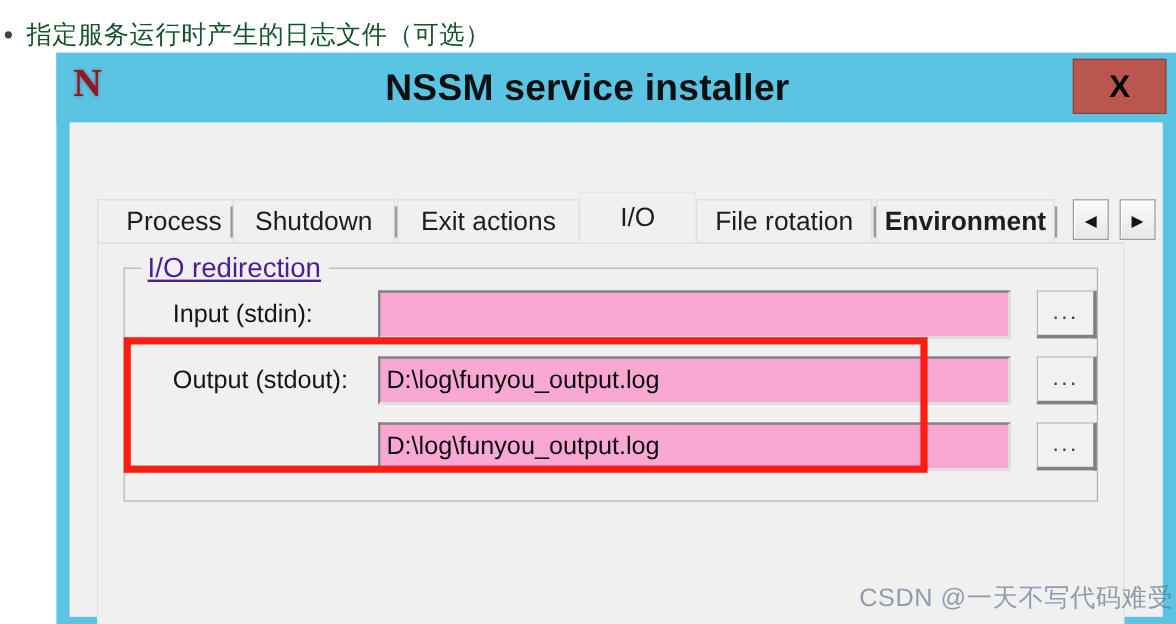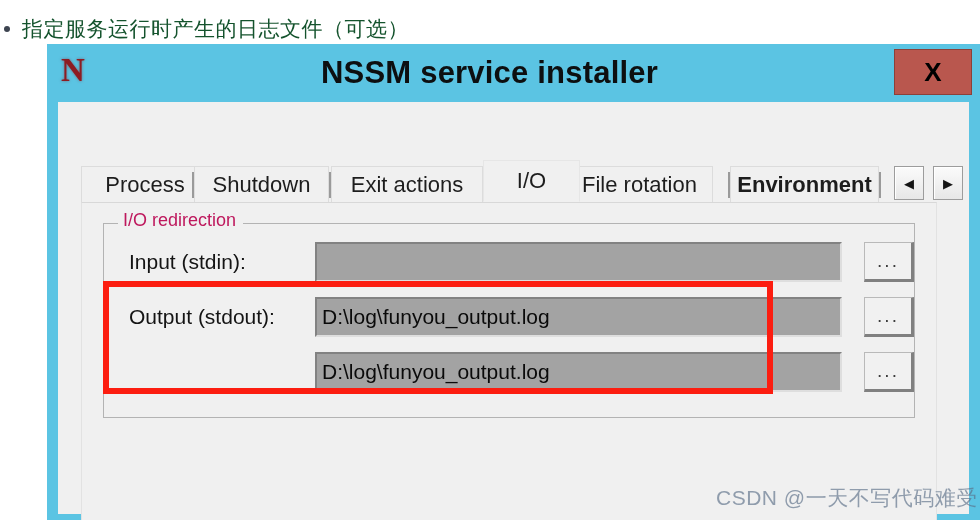--- a/index.html
+++ b/index.html
@@ -192,45 +192,46 @@
     height: 195px;
     border: 1px solid #b3b3b3;
     box-sizing: border-box;
   }
   #groupbox-legend {
     position: absolute;
     left: 14px;
     top: -14px;
     background: #f0f0f0;
     padding: 0 7px 0 5px;
-    font-size: 18px;
-    color: #be185d;
+    font-size: 23px;
+    color: #4c1d95;
+    text-decoration: underline;
   }
 
   .field-row {
     position: absolute;
     left: 0;
     width: 812px;
     height: 42px;
   }
   .field-label {
     position: absolute;
-    left: 25px;
+    left: 40px;
     top: 8px;
     font-size: 21px;
     color: #141414;
     white-space: nowrap;
   }
   .field-input {
     position: absolute;
     left: 211px;
     top: 0px;
     width: 527px;
     height: 40px;
-    background: #a3a3a3;
+    background: #f9a8d4;
     border: 2px solid #828282;
     border-right-color: #dedede;
     border-bottom-color: #dedede;
     box-sizing: border-box;
     font-family: "Liberation Sans", sans-serif;
     font-size: 21px;
     color: #0a0a0a;
     padding: 0 5px;
     display: flex;
     align-items: center;
@@ -305,21 +306,21 @@
 
     <div id="tab-control">
 
       <div id="tab-strip">
         <div class="tab" style="left:0px;   width:128px;">Process</div>
         <div class="tab-sep" style="left:111px;"></div>
         <div class="tab" style="left:113px; width:135px;">Shutdown</div>
         <div class="tab-sep" style="left:248px;"></div>
         <div class="tab sel" style="left:402px; width:97px;">I/O</div>
         <div class="tab" style="left:250px; width:152px;">Exit actions</div>
-        <div class="tab" style="left:485px; width:147px;">File rotation</div>
+        <div class="tab" style="left:499px; width:147px;">File rotation</div>
         <div class="tab-sep" style="left:647px;"></div>
         <div class="tab" style="left:649px; width:149px;font-weight:bold;">Environment</div>
         <div class="tab-sep" style="left:798px;"></div>
 
         <div class="tab-scroll" style="left:813px;">◀</div>
         <div class="tab-scroll" style="left:852px;">▶</div>
       </div>
 
       <div id="tab-page">
 

